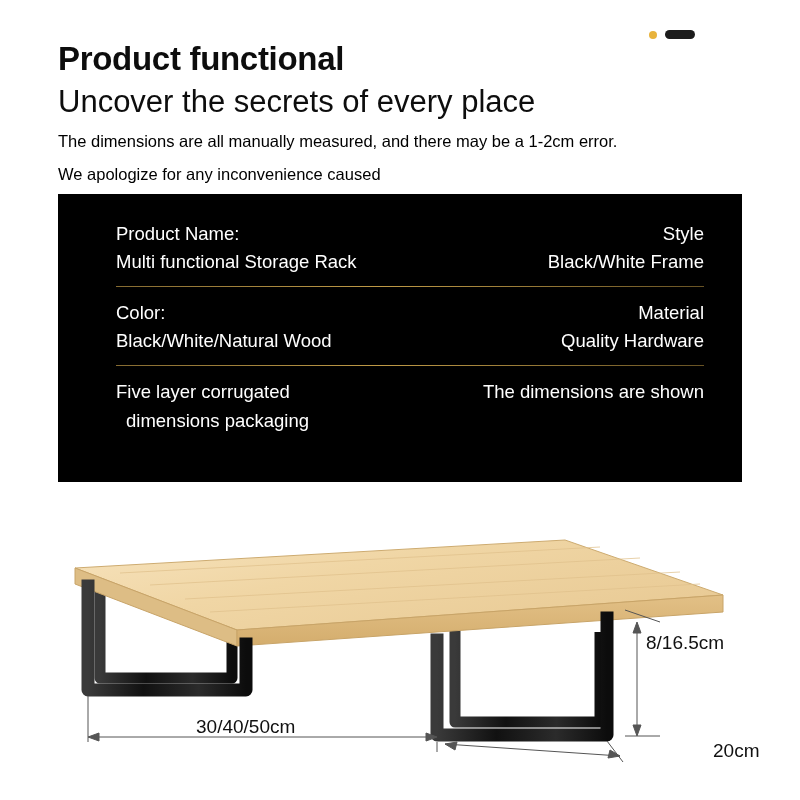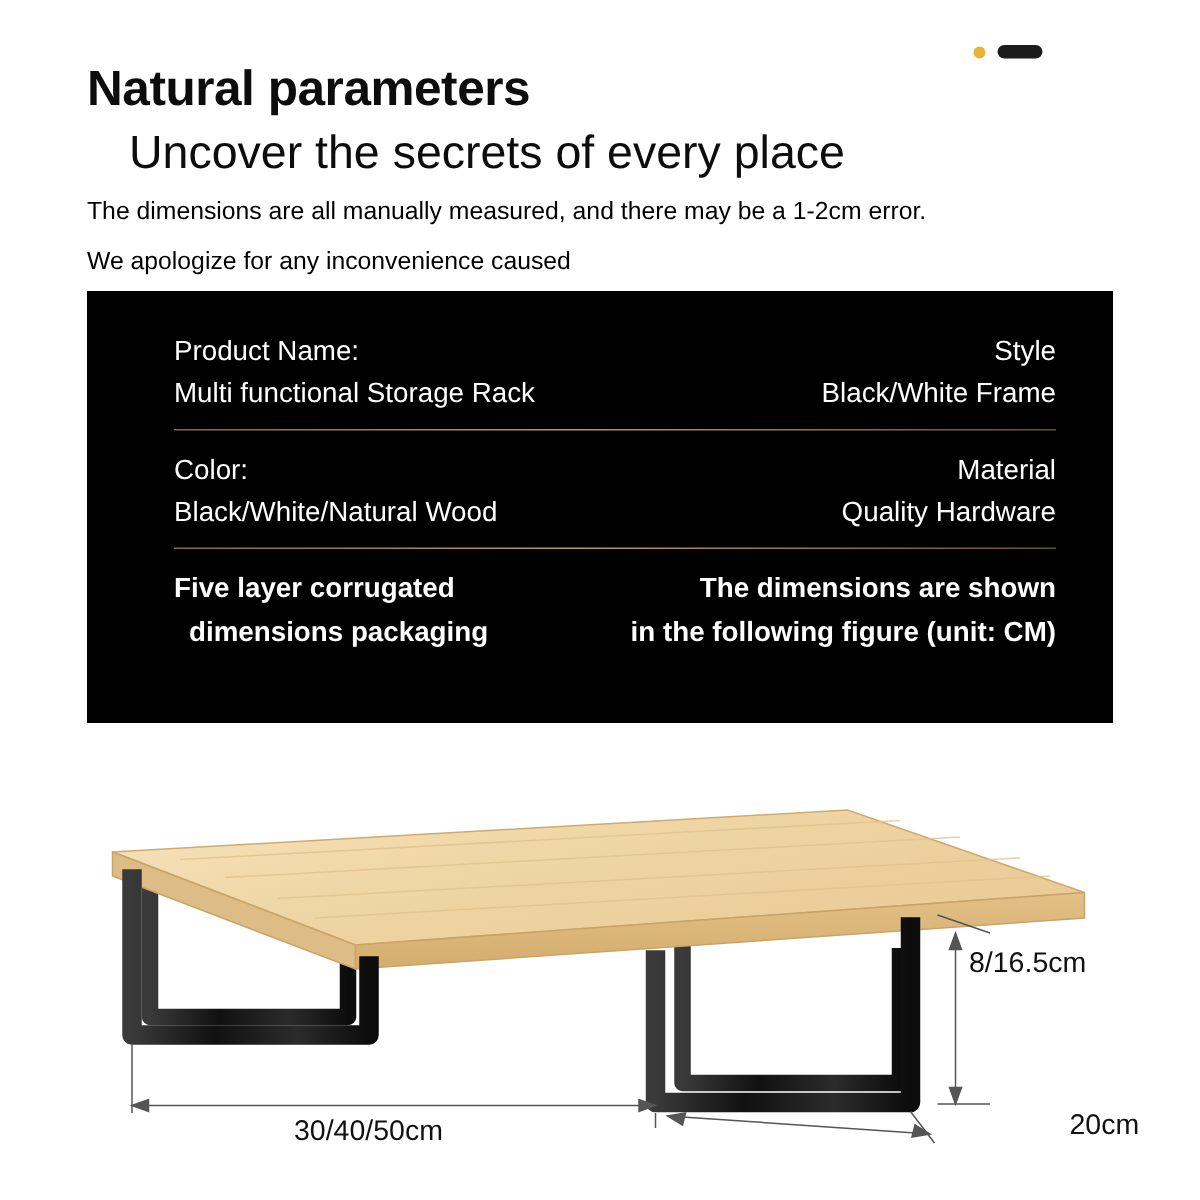--- a/index.html
+++ b/index.html
@@ -51,21 +51,20 @@
     letter-spacing: -0.3px;
     line-height: 1.15;
     color: #0d0d0d;
   }
   .title-sub {
     font-size: 31px;
     font-weight: normal;
     line-height: 1.3;
     color: #0d0d0d;
     margin-top: 4px;
-    margin-left: 28px;
   }
   .desc-line {
     font-size: 16.5px;
     line-height: 1.65;
     color: #000000;
     margin-top: 6px;
   }
 
   
   .spec-panel {
@@ -97,21 +96,20 @@
     white-space: nowrap;
   }
   .divider {
     height: 1px;
     background: linear-gradient(to right, #8d7134 0%, #c9a24a 45%, #6d5726 100%);
     margin: 3px 0 12px 0;
     opacity: 0.95;
   }
   .row-3 {
     margin-top: 4px;
-    font-weight: bold;
   }
   .row-3 .spec-line {
     line-height: 1.55;
   }
   .indent { padding-left: 10px; }
 
   
   .illustration {
     position: absolute;
     left: 0;
@@ -132,21 +130,21 @@
 </style>
 </head>
 <body>
 
 <div class="top-marker">
   <span class="dot-small"></span>
   <span class="dash-dark"></span>
 </div>
 
 <div class="heading-block">
-  <div class="title-main">Natural parameters</div>
+  <div class="title-main">Product functional</div>
   <div class="title-sub">Uncover the secrets of every place</div>
   <div class="desc-line">The dimensions are all manually measured, and there may be a 1-2cm error.</div>
   <div class="desc-line">We apologize for any inconvenience caused</div>
 </div>
 
 <div class="spec-panel">
 
   <div class="spec-row">
     <div class="col left">
       <span class="spec-line">Product Name:</span>
@@ -171,21 +169,20 @@
   </div>
   <div class="divider"></div>
 
   <div class="spec-row row-3">
     <div class="col left">
       <span class="spec-line">Five layer corrugated</span>
       <span class="spec-line indent">dimensions packaging</span>
     </div>
     <div class="col right">
       <span class="spec-line">The dimensions are shown</span>
-      <span class="spec-line">in the following figure (unit: CM)</span>
     </div>
   </div>
 
 </div>
 
 <div class="illustration">
   <svg width="800" height="300" viewBox="0 0 800 300">
     <defs>
       <linearGradient id="woodTop" x1="0" y1="0" x2="1" y2="0.6">
         <stop offset="0%" stop-color="#f7e3bd"></stop>
@@ -236,16 +233,16 @@
       <line x1="607" y1="241" x2="623" y2="262"></line>
 
       <line x1="625" y1="110" x2="660" y2="122"></line>
       <line x1="625" y1="236" x2="660" y2="236"></line>
       <line x1="637" y1="126" x2="637" y2="232"></line>
       <polygon points="637,122 633,133 641,133" fill="#555555"></polygon>
       <polygon points="637,236 633,225 641,225" fill="#555555"></polygon>
     </g>
   </svg>
 
-  <span class="dim-label dim-width" style="position:absolute; left:196px; top:244px;">30/40/50cm</span>
+  <span class="dim-label dim-width" style="position:absolute; left:196px; top:216px;">30/40/50cm</span>
   <span class="dim-label dim-depth" style="position:absolute; left:713px; top:240px;">20cm</span>
   <span class="dim-label dim-height" style="position:absolute; left:646px; top:132px;">8/16.5cm</span>
 </div>
 
 </body></html>

